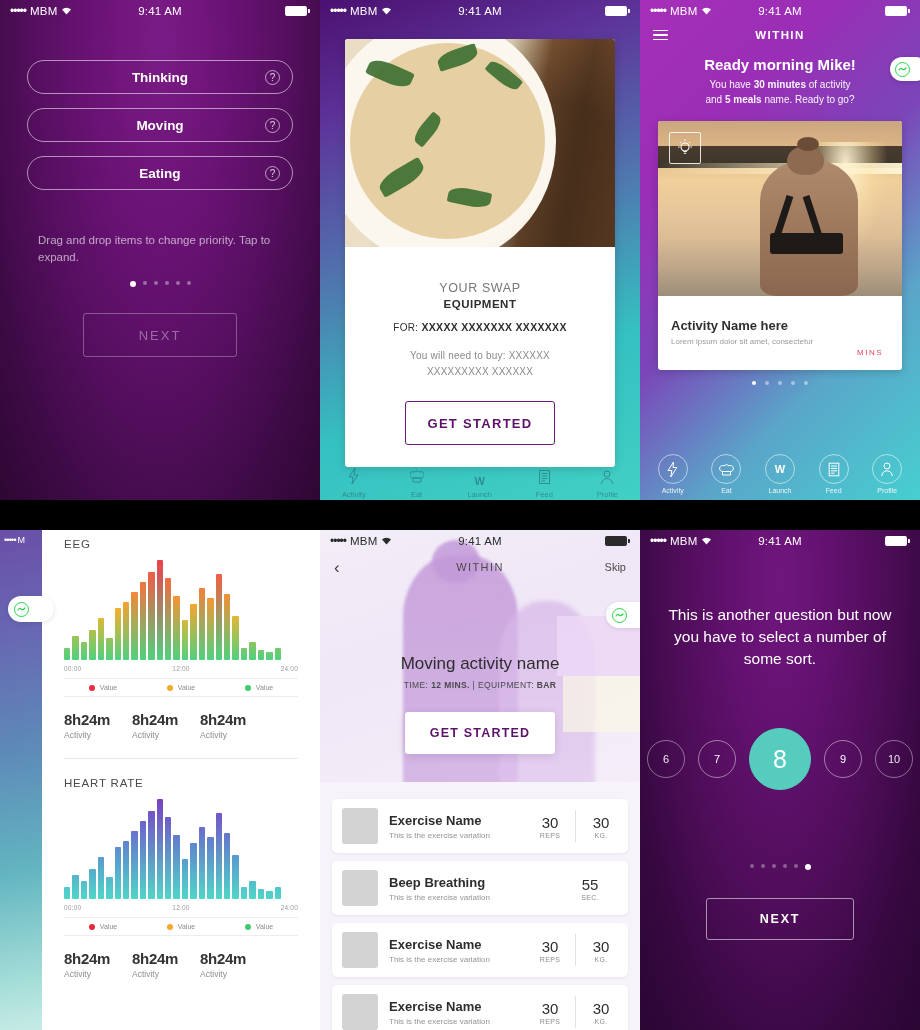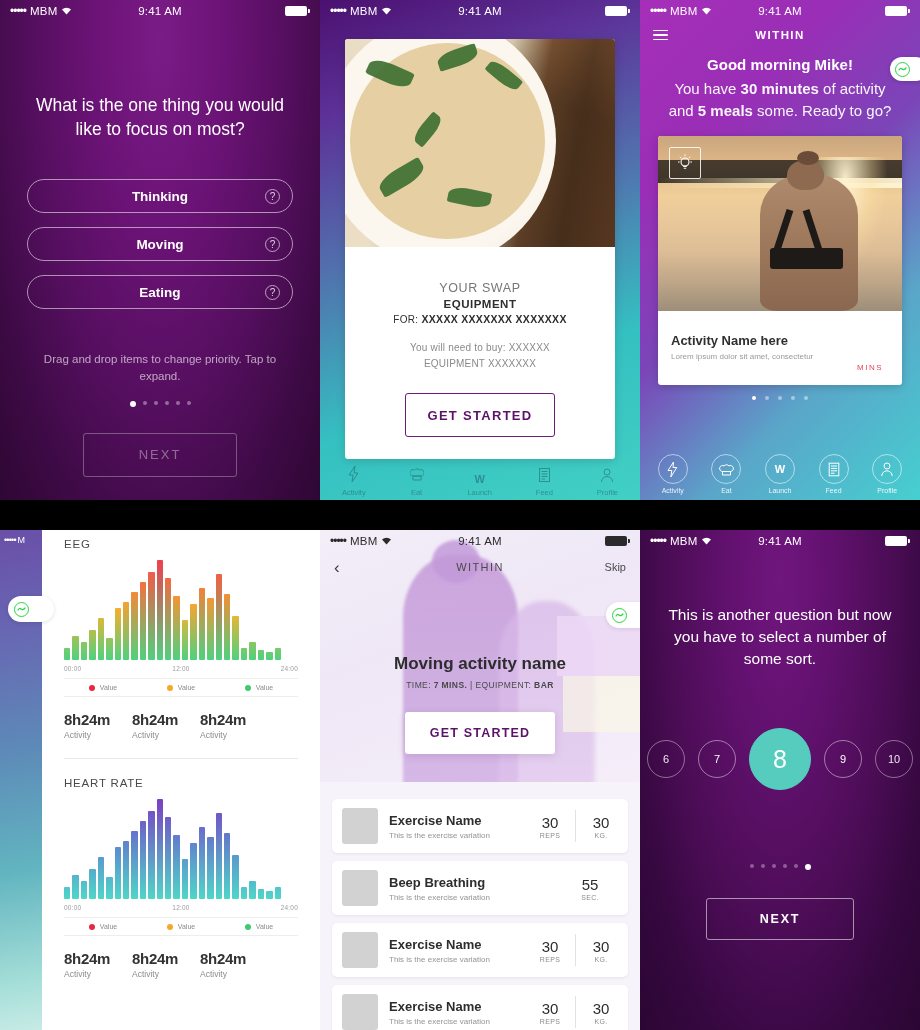--- a/index.html
+++ b/index.html
@@ -48,21 +48,21 @@
   .opt {
     height: 34px; border: 1.2px solid rgba(255,255,255,.55); border-radius: 20px;
     display: flex; align-items: center; justify-content: center; position: relative;
     color: #fff; font-size: 13.5px; font-weight: 700;
   }
   .opt .qmark {
     position: absolute; right: 12px; width: 15px; height: 15px; border-radius: 50%;
     border: 1px solid rgba(255,255,255,.6); font-size: 10px; font-weight: 400;
     display: flex; align-items: center; justify-content: center; color: rgba(255,255,255,.8);
   }
-  .hint { color: rgba(255,255,255,.62); text-align: center; font-size: 11.5px;
+  .hint { color: rgba(255,255,255,.62); text-align: left; font-size: 11.5px;
           line-height: 1.45; margin: 42px 38px 0; }
   .dots { display: flex; justify-content: center; gap: 7px; margin-top: 16px; }
   .dots i { width: 4px; height: 4px; border-radius: 50%; background: rgba(255,255,255,.38); display:block; }
   .dots i.on { width: 6px; height: 6px; background: #fff; }
   .next-btn {
     margin: 26px auto 0; width: 154px; height: 44px; border: 1px solid rgba(255,255,255,.30);
     border-radius: 3px; display: flex; align-items: center; justify-content: center;
     color: rgba(255,255,255,.38); font-size: 13px; letter-spacing: 2px; font-weight: 400;
   }
 
@@ -89,21 +89,21 @@
        radial-gradient(ellipse at 45% 62%, #e3c894 0 22%, rgba(0,0,0,0) 44%),
        radial-gradient(ellipse at 22% 70%, #d9bd85 0 16%, rgba(0,0,0,0) 36%),
        radial-gradient(ellipse at 72% 60%, #cfae74 0 12%, rgba(0,0,0,0) 30%),
        radial-gradient(ellipse at 40% 45%, #e8d3a6 0 40%, #dcc characters 100%);
      background-color:#e6d0a3; }
   .food-img .leaf { position:absolute; border-radius: 50% 10% 50% 10%; background:#3f7033; opacity:.92; }
   .card-body { padding: 18px 18px 22px; text-align:center; }
   .eat-title { font-size: 15px; color:#3a3a3a; font-weight:400; }
   .swap-label { font-size: 12.5px; color:#777; letter-spacing:.6px; margin-top: 16px; }
   .swap-x1 { font-size: 11.5px; color:#2e2e2e; font-weight:700; letter-spacing:.5px; margin-top:3px;}
-  .swap-x2 { font-size: 10px; color:#2e2e2e; margin-top:3px; letter-spacing:.3px;}
+  .swap-x2 { font-size: 10px; color:#2e2e2e; margin-top:11px; letter-spacing:.3px;}
   .swap-x2 b { font-size: 10.5px; }
   .need { font-size: 10px; color:#8a8a8a; margin-top: 15px; line-height:1.55; letter-spacing:.2px;}
   .get-started2 {
     margin: 22px auto 0; width: 150px; height: 44px; border:1.5px solid #6b1c7a;
     border-radius: 3px; display:flex; align-items:center; justify-content:center;
     color:#5d1269; font-weight:700; font-size:13px; letter-spacing:1.3px;
   }
   .tabbar { margin-top:auto; height: 42px; display:flex; align-items:flex-end;
             justify-content:space-around; padding-bottom:3px; opacity:.45; }
   .tabbar .tab { text-align:center; color:#1c4a52; }
@@ -116,21 +116,21 @@
         display:flex; flex-direction:column; }
   #p3 .tint { position:absolute; inset:0;
      background: linear-gradient(135deg,#a62fb8 0%,#9a2eb6 25%,#7b45b8 48%,#5aa5c9 72%,#46cfd0 100%); }
   .p3-inner { position:relative; z-index:2; height:100%; display:flex; flex-direction:column; }
   .navbar3 { height: 26px; display:flex; align-items:center; padding: 0 13px; position:relative; }
   .hamb { width: 15px; display:flex; flex-direction:column; gap:3px; }
   .hamb span { height:1.6px; background:#fff; border-radius:1px; display:block; }
   .nav-title { position:absolute; left:0; right:0; text-align:center; color:#fff;
                font-size:11.5px; font-weight:700; letter-spacing:1.4px; }
   .greet { color:#fff; text-align:center; font-size:15px; font-weight:700; margin-top:8px; }
-  .subgreet { color:#fff; text-align:center; font-size:15px; line-height:1.45; margin:5px 18px 0; opacity:.95;}
+  .subgreet { color:#fff; text-align:center; font-size:10px; line-height:1.45; margin:5px 18px 0; opacity:.95;}
   .badge-pill { position:absolute; right:-8px; top:57px; width:38px; height:24px;
      background:#fff; border-radius:12px; display:flex; align-items:center; padding-left:5px; z-index:5;
      box-shadow:0 1px 4px rgba(0,0,0,.18); }
   .smiley { width:15px; height:15px; border-radius:50%; border:1.6px solid #27d545;
      display:flex; align-items:center; justify-content:center; }
   .smiley svg { display:block; }
   .act-card { margin: 14px 18px 0; background:#fff; border-radius:3px; overflow:hidden;
               box-shadow:0 2px 8px rgba(0,0,0,.18); }
   .act-photo { height: 175px; position:relative; overflow:hidden;
      background: linear-gradient(180deg,#caa67e 0%, #e0b988 18%, #f0cf9a 34%, #e8c79a 50%, #dcbd96 66%, #bda588 84%, #9d8e79 100%); }
@@ -214,21 +214,21 @@
      background: rgba(250,246,230,.7); }
   .navbar5 { height: 30px; display:flex; align-items:center; padding: 0 14px; position:relative; z-index:3; }
   .back-chev { font-size: 17px; color:#3b3b3b; line-height:1; }
   .nav5-title { position:absolute; left:0; right:0; text-align:center; font-size:11px;
      color:#4a4a4a; letter-spacing:1.4px; }
   .skip { margin-left:auto; font-size:11px; color:#4a4a4a; z-index:4; }
   .p5-badge { position:absolute; right:-12px; top: 72px; width:46px; height:26px; background:#fff;
      border-radius:13px; display:flex; align-items:center; padding-left:6px; z-index:6;
      box-shadow:0 1px 4px rgba(0,0,0,.10); }
   .mv-name { position:relative; z-index:3; text-align:center; font-size:17px; color:#2d2d2d;
-     margin-top: 72px; font-weight: 700; }
+     margin-top: 72px; font-weight: 400; }
   .mv-meta { position:relative; z-index:3; text-align:center; font-size:8.5px; color:#4a4a4a;
      margin-top: 6px; letter-spacing:.4px; }
   .gs5 { position:relative; z-index:3; margin: 22px auto 0; width: 150px; height: 42px;
      background:#fff; border-radius:3px; display:flex; align-items:center; justify-content:center;
      color:#5d1269; font-weight:700; font-size:12.5px; letter-spacing:1.2px;
      box-shadow: 0 2px 8px rgba(90,40,120,.16); }
   .ex-list { padding: 17px 12px 0; display:flex; flex-direction:column; gap: 8px; overflow:hidden; }
   .ex-row { background:#fff; border-radius:5px; display:flex; align-items:center;
             padding: 9px 10px; box-shadow: 0 1px 3px rgba(0,0,0,.07); }
   .ex-thumb { width: 36px; height: 36px; background:#d2d2d2; border-radius:3px; flex:none; }
@@ -275,21 +275,20 @@
             </svg>
         </span>
       </div>
       <span class="sb-time">9:41 AM</span>
       <span class="sb-batt">
           <i class="body"></i>
           <i class="cap"></i>
         </span>
     </div>
 
-    <div class="q-title">What is the one thing you would like to focus on most?</div>
 
     <div class="opt-list">
       <div class="opt">
         <span>Thinking</span>
         <span class="qmark">?</span>
       </div>
       <div class="opt">
         <span>Moving</span>
         <span class="qmark">?</span>
       </div>
@@ -346,21 +345,21 @@
         </div>
         <div class="card-body">
           <div class="swap-label">YOUR SWAP</div>
           <div class="swap-x1">EQUIPMENT</div>
           <div class="swap-x2">
             <span>FOR:</span>
             <b>XXXXX XXXXXXX XXXXXXX</b>
           </div>
           <div class="need">
             <span>You will need to buy: XXXXXX</span><br>
-            <span>EQUIPMENT XXXXXXX</span>
+            <span>XXXXXXXXX XXXXXX</span>
           </div>
           <div class="get-started2">GET STARTED</div>
         </div>
       </div>
 
       <div class="tabbar">
         <div class="tab">
           <span class="gl">
             <svg width="14" height="18" viewBox="0 0 14 18">
                 <path d="M8 1 L2 10 h4 l-1 7 6-9 H7 z" fill="none" stroke="#1c4a52" stroke-width="1"></path>
@@ -427,24 +426,24 @@
 
       <div class="navbar3">
         <div class="hamb">
             <span></span>
             <span></span>
             <span></span>
           </div>
         <div class="nav-title">WITHIN</div>
       </div>
 
-      <div class="greet">Good morning Mike!</div>
+      <div class="greet">Ready morning Mike!</div>
       <div class="subgreet">
         <span>You have </span><b>30 minutes</b><span> of activity</span><br>
-        <span>and </span><b>5 meals</b><span> some. Ready to go?</span>
+        <span>and </span><b>5 meals</b><span> name. Ready to go?</span>
       </div>
 
       <div class="badge-pill">
         <span class="smiley">
           <svg width="9" height="6" viewBox="0 0 9 6">
               <path d="M1 4 Q2.3 1.4 4 3 Q5.7 4.6 8 2" fill="none" stroke="#27d545" stroke-width="1.2" stroke-linecap="round"></path>
             </svg>
         </span>
       </div>
 
@@ -727,21 +726,21 @@
         <span class="smiley">
           <svg width="9" height="6" viewBox="0 0 9 6">
               <path d="M1 4 Q2.3 1.4 4 3 Q5.7 4.6 8 2" fill="none" stroke="#27d545" stroke-width="1.2" stroke-linecap="round"></path>
             </svg>
         </span>
       </div>
 
       <div class="mv-name">Moving activity name</div>
       <div class="mv-meta">
         <span>TIME:</span>
-        <b>7 MINS.</b>
+        <b>12 MINS.</b>
         <span>|</span>
         <span>EQUIPMENT:</span>
         <b>BAR</b>
       </div>
       <div class="gs5">GET STARTED</div>
     </div>
 
     <div class="ex-list">
       <div class="ex-row">
         <div class="ex-thumb"></div>

